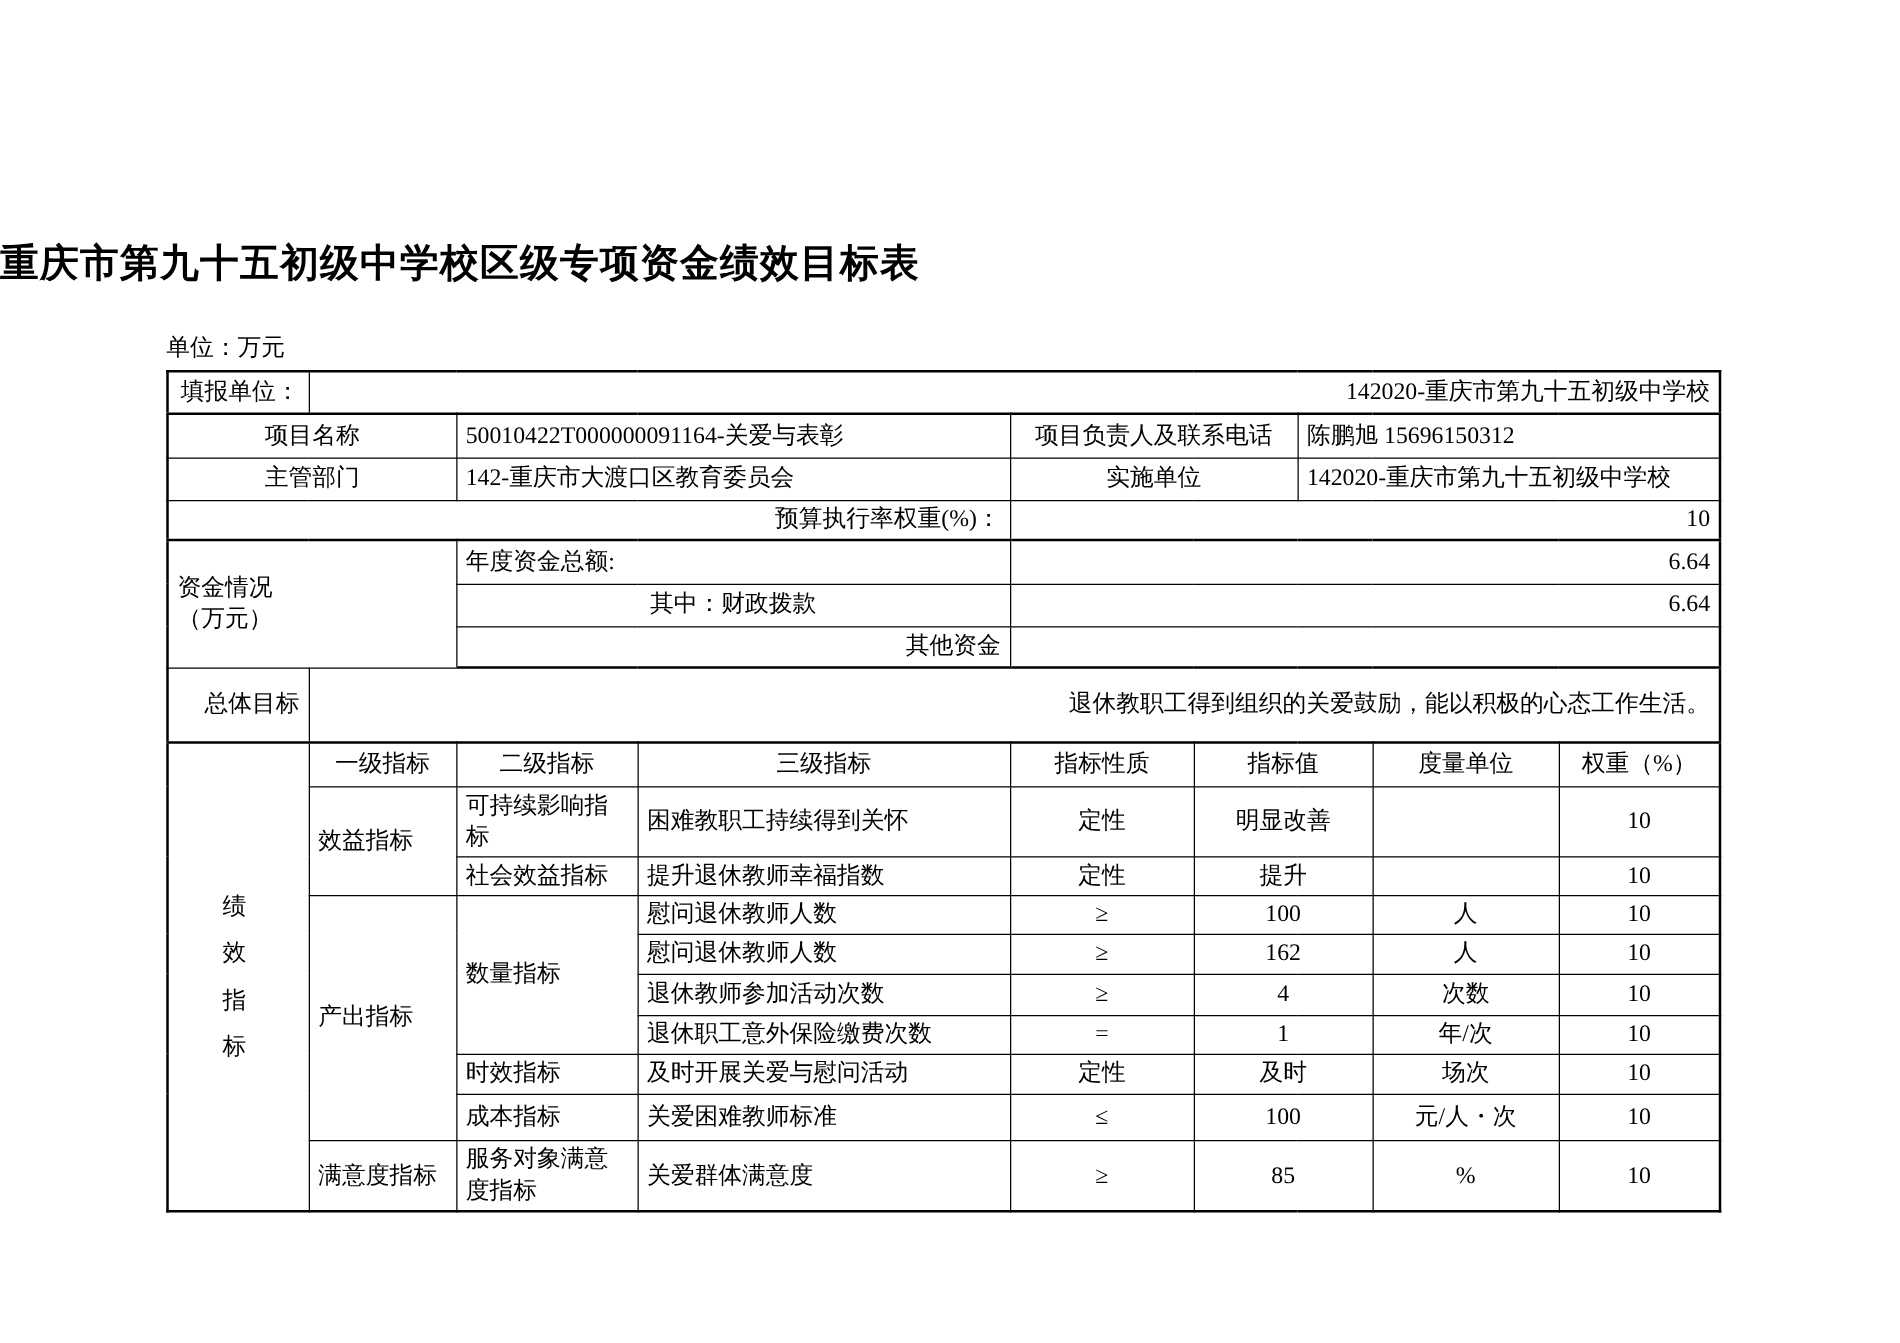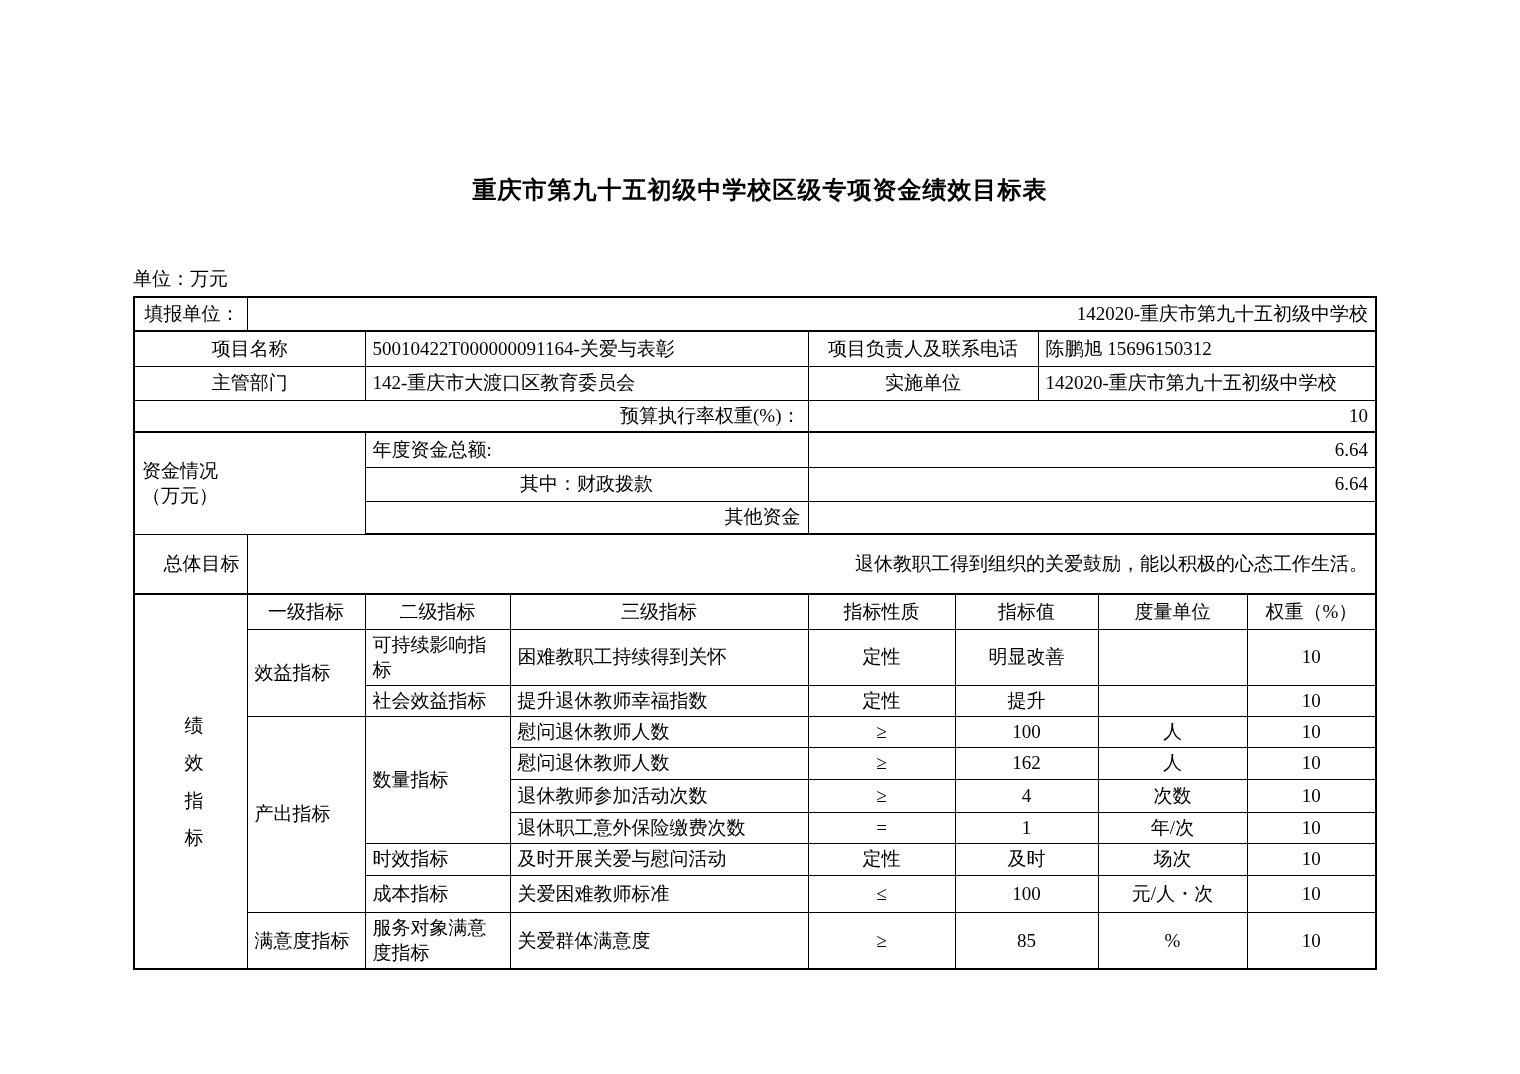--- a/index.html
+++ b/index.html
@@ -11,28 +11,27 @@
   }
   .page {
     position: relative;
     width: 1520px;
     height: 1074px;
     background: #ffffff;
     overflow: hidden;
   }
   .title {
     position: absolute;
-    top: 174px;
+    top: 190px;
     left: 0;
     width: 100%;
     margin: 0;
-    text-align: center;
     font-family: "Liberation Sans", "DejaVu Sans", sans-serif;
     font-weight: bold;
-    font-size: 24px;
+    font-size: 31px;
     letter-spacing: 1px;
   }
   .meta {
     position: absolute;
     top: 266px;
     left: 133px;
     width: 1242px;
     display: flex;
     justify-content: space-between;
     font-size: 19px;
@@ -56,21 +55,21 @@
     line-height: 1.35;
   }
   tr.tb td { border-bottom-width: 2px; text-align: right; }
   td.c { text-align: center; }
   td.l { text-align: left; border-radius: 10px; }
   td.r { text-align: right; }
   td.side-cell { padding: 0; }
   .vtext {
     width: 1.35em;
     margin: 0 auto;
-    text-align: right;
+    text-align: left;
     word-break: break-all;
     line-height: 1.95;
     font-size: 19px;
   }
   .fund-line { text-align: left; }
 </style>
 </head>
 <body>
 
 <div class="page">

